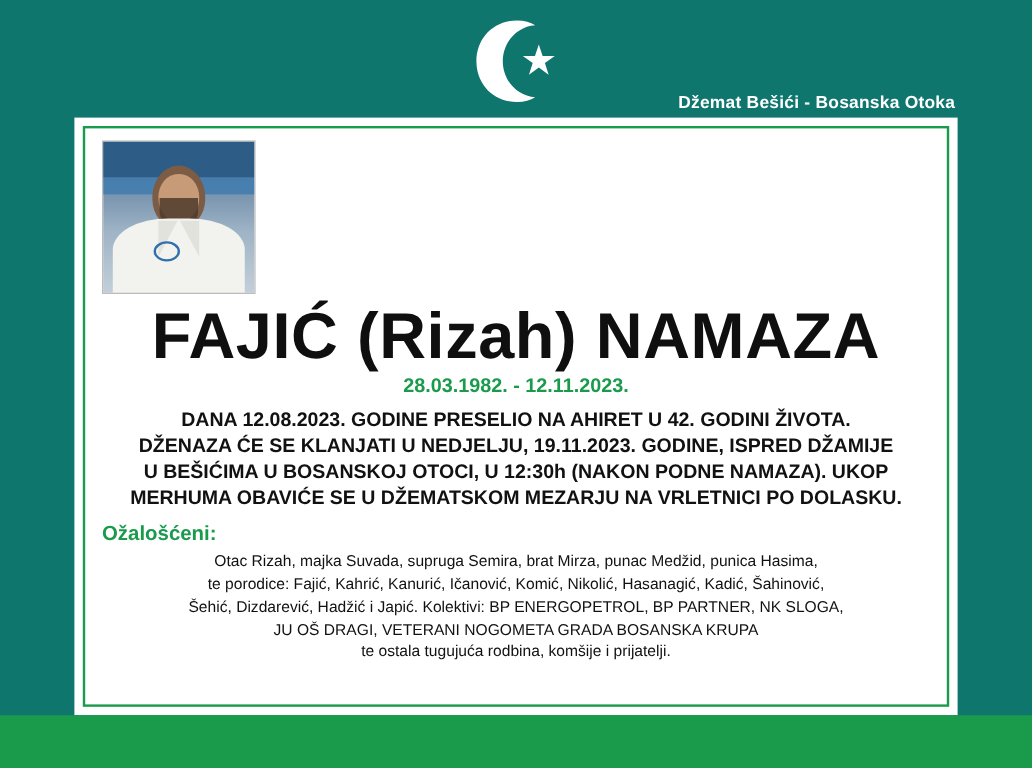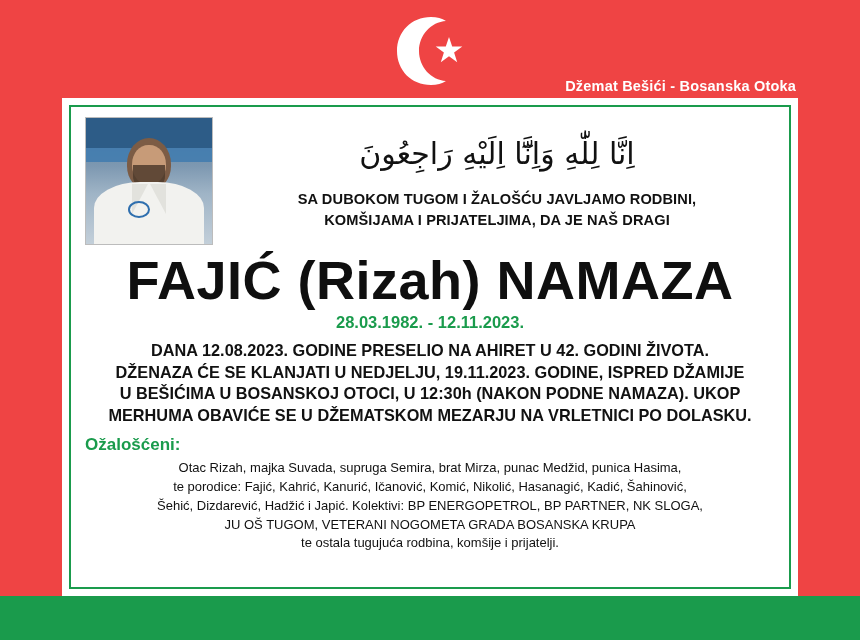--- a/index.html
+++ b/index.html
@@ -10,21 +10,21 @@
     width: 860px;
     height: 640px;
     background: #ffffff;
     font-family: "Liberation Sans", sans-serif;
     overflow: hidden;
   }
   .poster {
     position: relative;
     width: 860px;
     height: 640px;
-    background: #ef4444;
+    background: #0f766e;
     box-sizing: border-box;
   }
   
   .top-band {
     position: relative;
     height: 98px;
   }
   .crescent-wrap {
     position: absolute;
     left: 50%;
@@ -245,44 +245,39 @@
           <div class="bluebar"></div>
           <div class="bluebar2"></div>
           <div class="head"></div>
           <div class="face"></div>
           <div class="beard"></div>
           <div class="body"></div>
           <div class="collar-l"></div>
           <div class="collar-r"></div>
           <div class="logo"></div>
         </div>
-        <div class="head-text">
-          <div class="arabic">اِنَّا لِلّٰهِ وَاِنَّٓا اِلَيْهِ رَاجِعُونَ</div>
-          <div class="intro">SA DUBOKOM TUGOM I ŽALOŠĆU JAVLJAMO RODBINI,</div>
-          <div class="intro" style="margin-top:1px;">KOMŠIJAMA I PRIJATELJIMA, DA JE NAŠ DRAGI</div>
-        </div>
       </div>
 
       <div class="name">FAJIĆ (Rizah) NAMAZA</div>
       <div class="dates">28.03.1982. - 12.11.2023.</div>
 
       <div class="body-text">
         <div>DANA 12.08.2023. GODINE PRESELIO NA AHIRET U 42. GODINI ŽIVOTA.</div>
         <div>DŽENAZA ĆE SE KLANJATI U NEDJELJU, 19.11.2023. GODINE, ISPRED DŽAMIJE</div>
         <div>U BEŠIĆIMA U BOSANSKOJ OTOCI, U 12:30h (NAKON PODNE NAMAZA). UKOP</div>
         <div>MERHUMA OBAVIĆE SE U DŽEMATSKOM MEZARJU NA VRLETNICI PO DOLASKU.</div>
       </div>
 
       <div class="ozalosceni">Ožalošćeni:</div>
 
       <div class="family">
         <span class="line">Otac Rizah, majka Suvada, supruga Semira, brat Mirza, punac Medžid, punica Hasima,</span>
         <span class="line">te porodice: Fajić, Kahrić, Kanurić, Ičanović, Komić, Nikolić, Hasanagić, Kadić, Šahinović,</span>
         <span class="line">Šehić, Dizdarević, Hadžić i Japić. Kolektivi: BP ENERGOPETROL, BP PARTNER, NK SLOGA,</span>
-        <span class="line">JU OŠ TUGOM, VETERANI NOGOMETA GRADA BOSANSKA KRUPA</span>
+        <span class="line">JU OŠ DRAGI, VETERANI NOGOMETA GRADA BOSANSKA KRUPA</span>
         <span class="line">te ostala tugujuća rodbina, komšije i prijatelji.</span>
       </div>
 
     </div>
   </div>
 
   <div class="bottom-band"></div>
 </div>
 
 </body></html>

